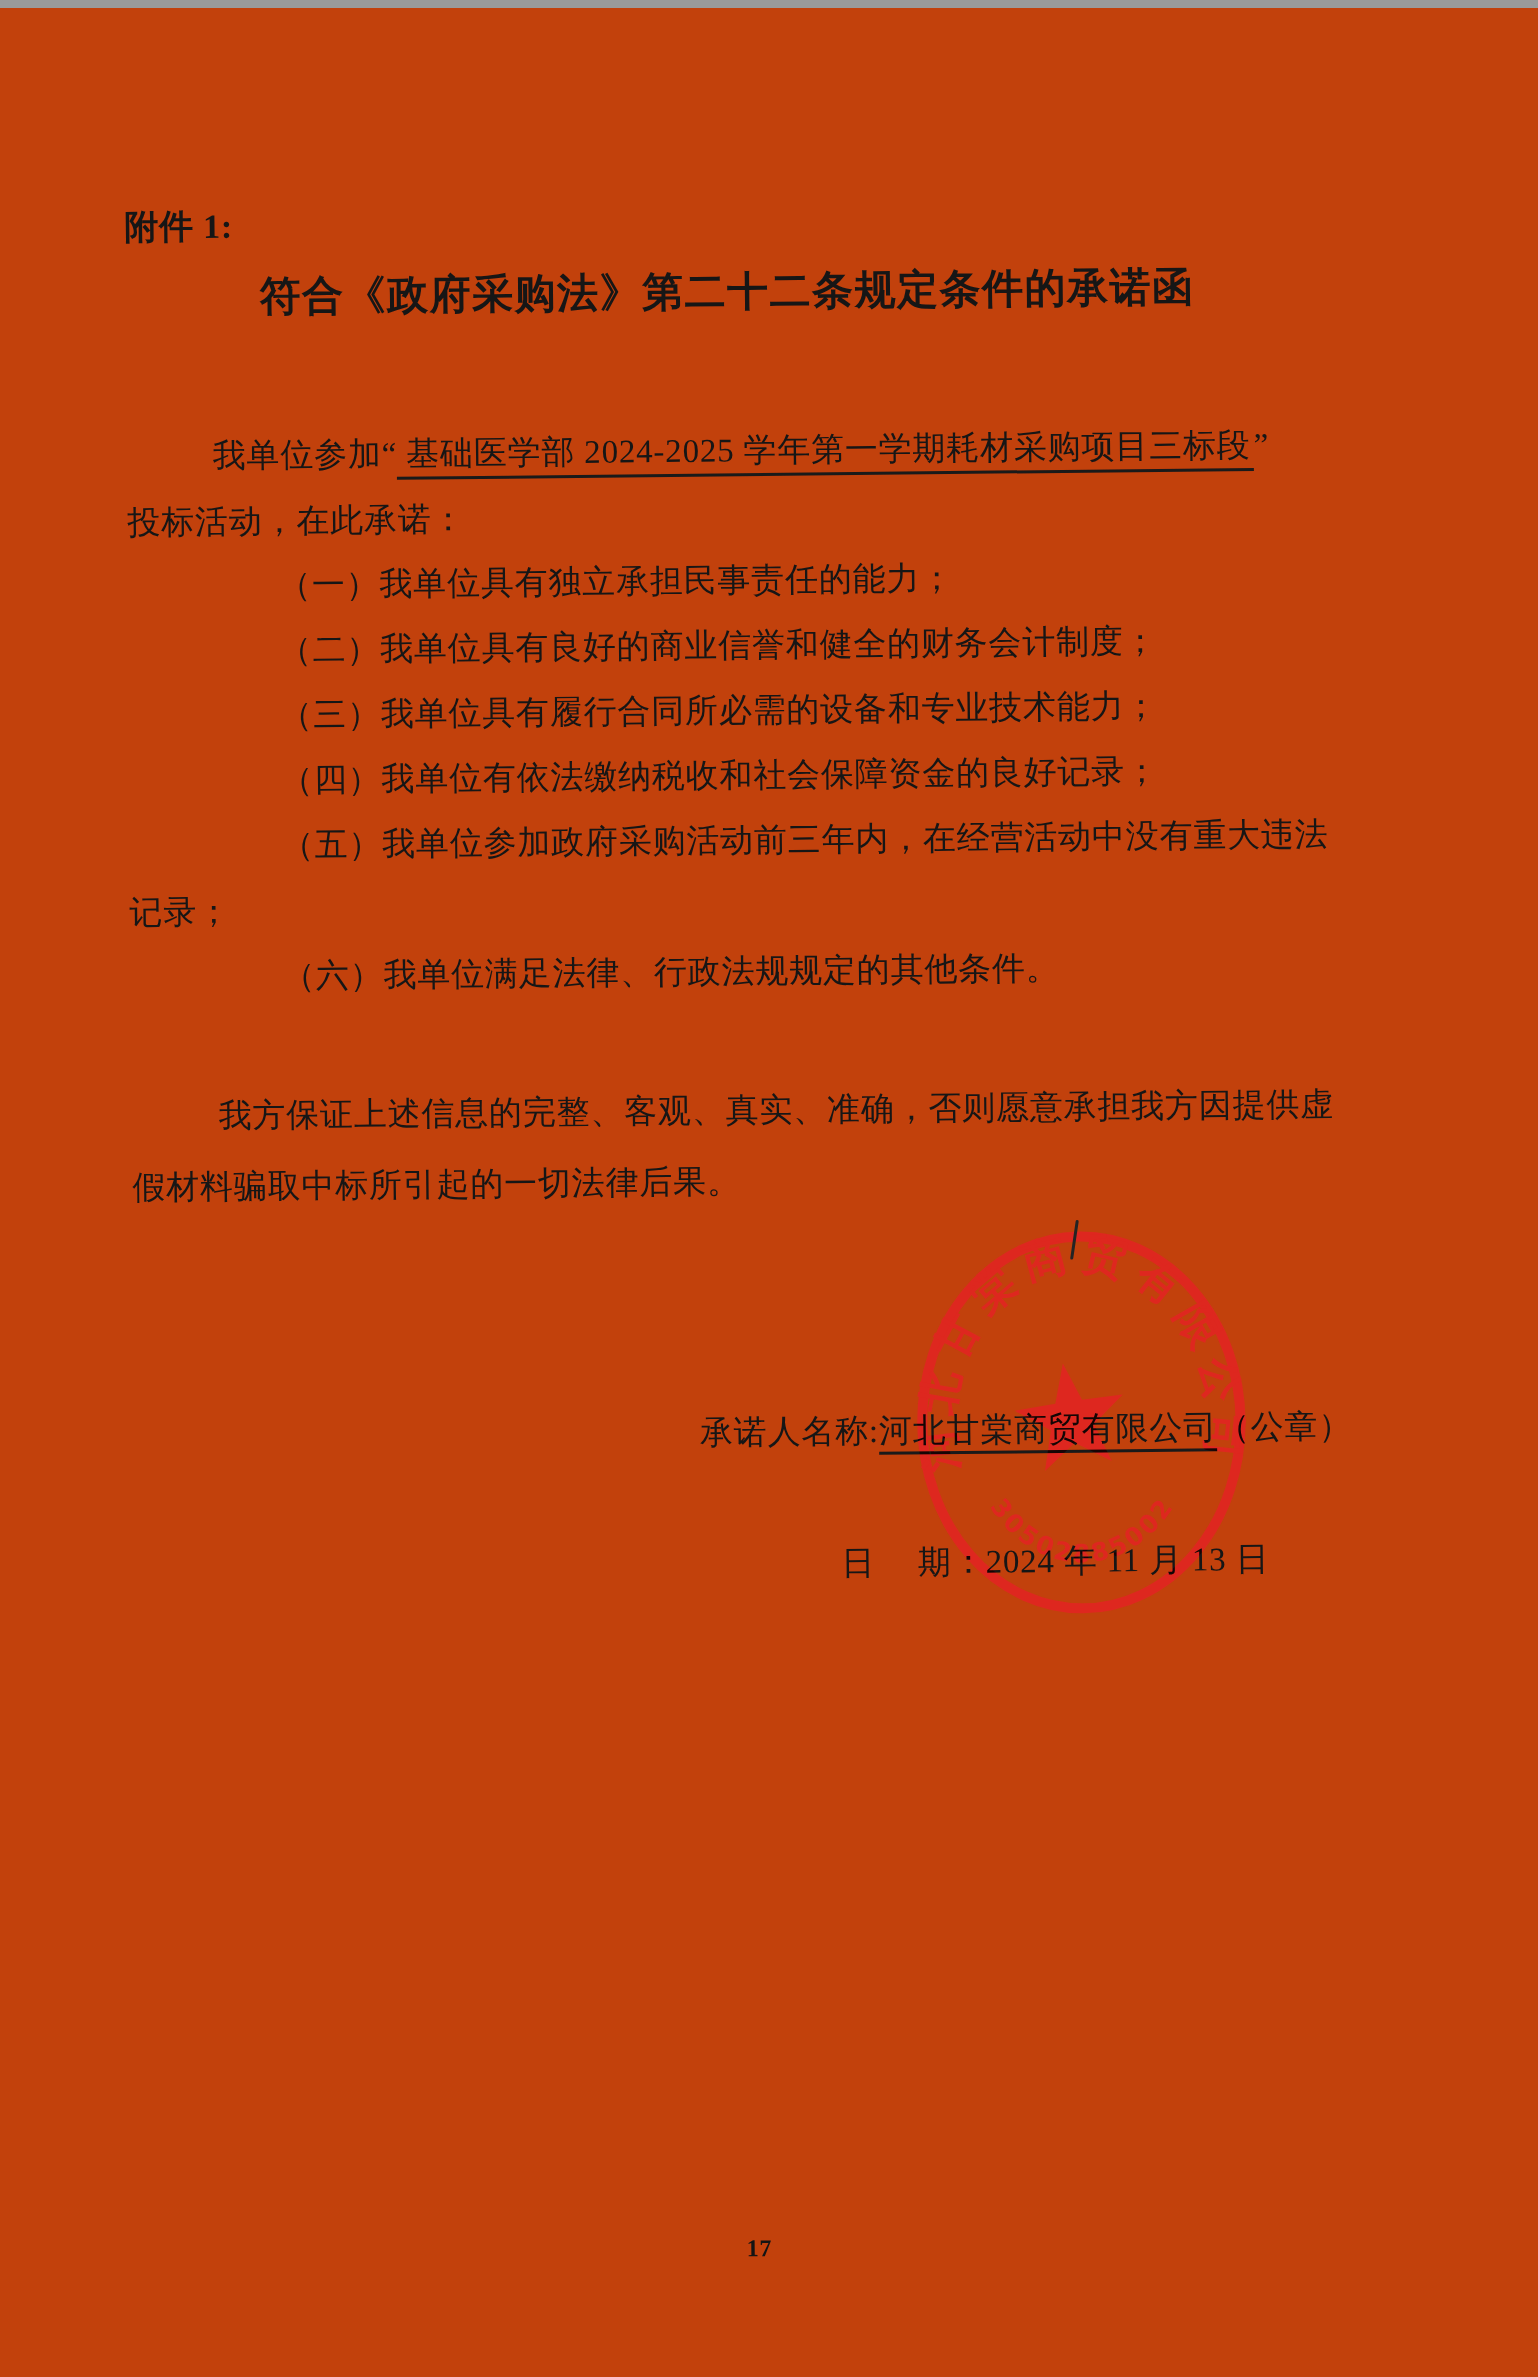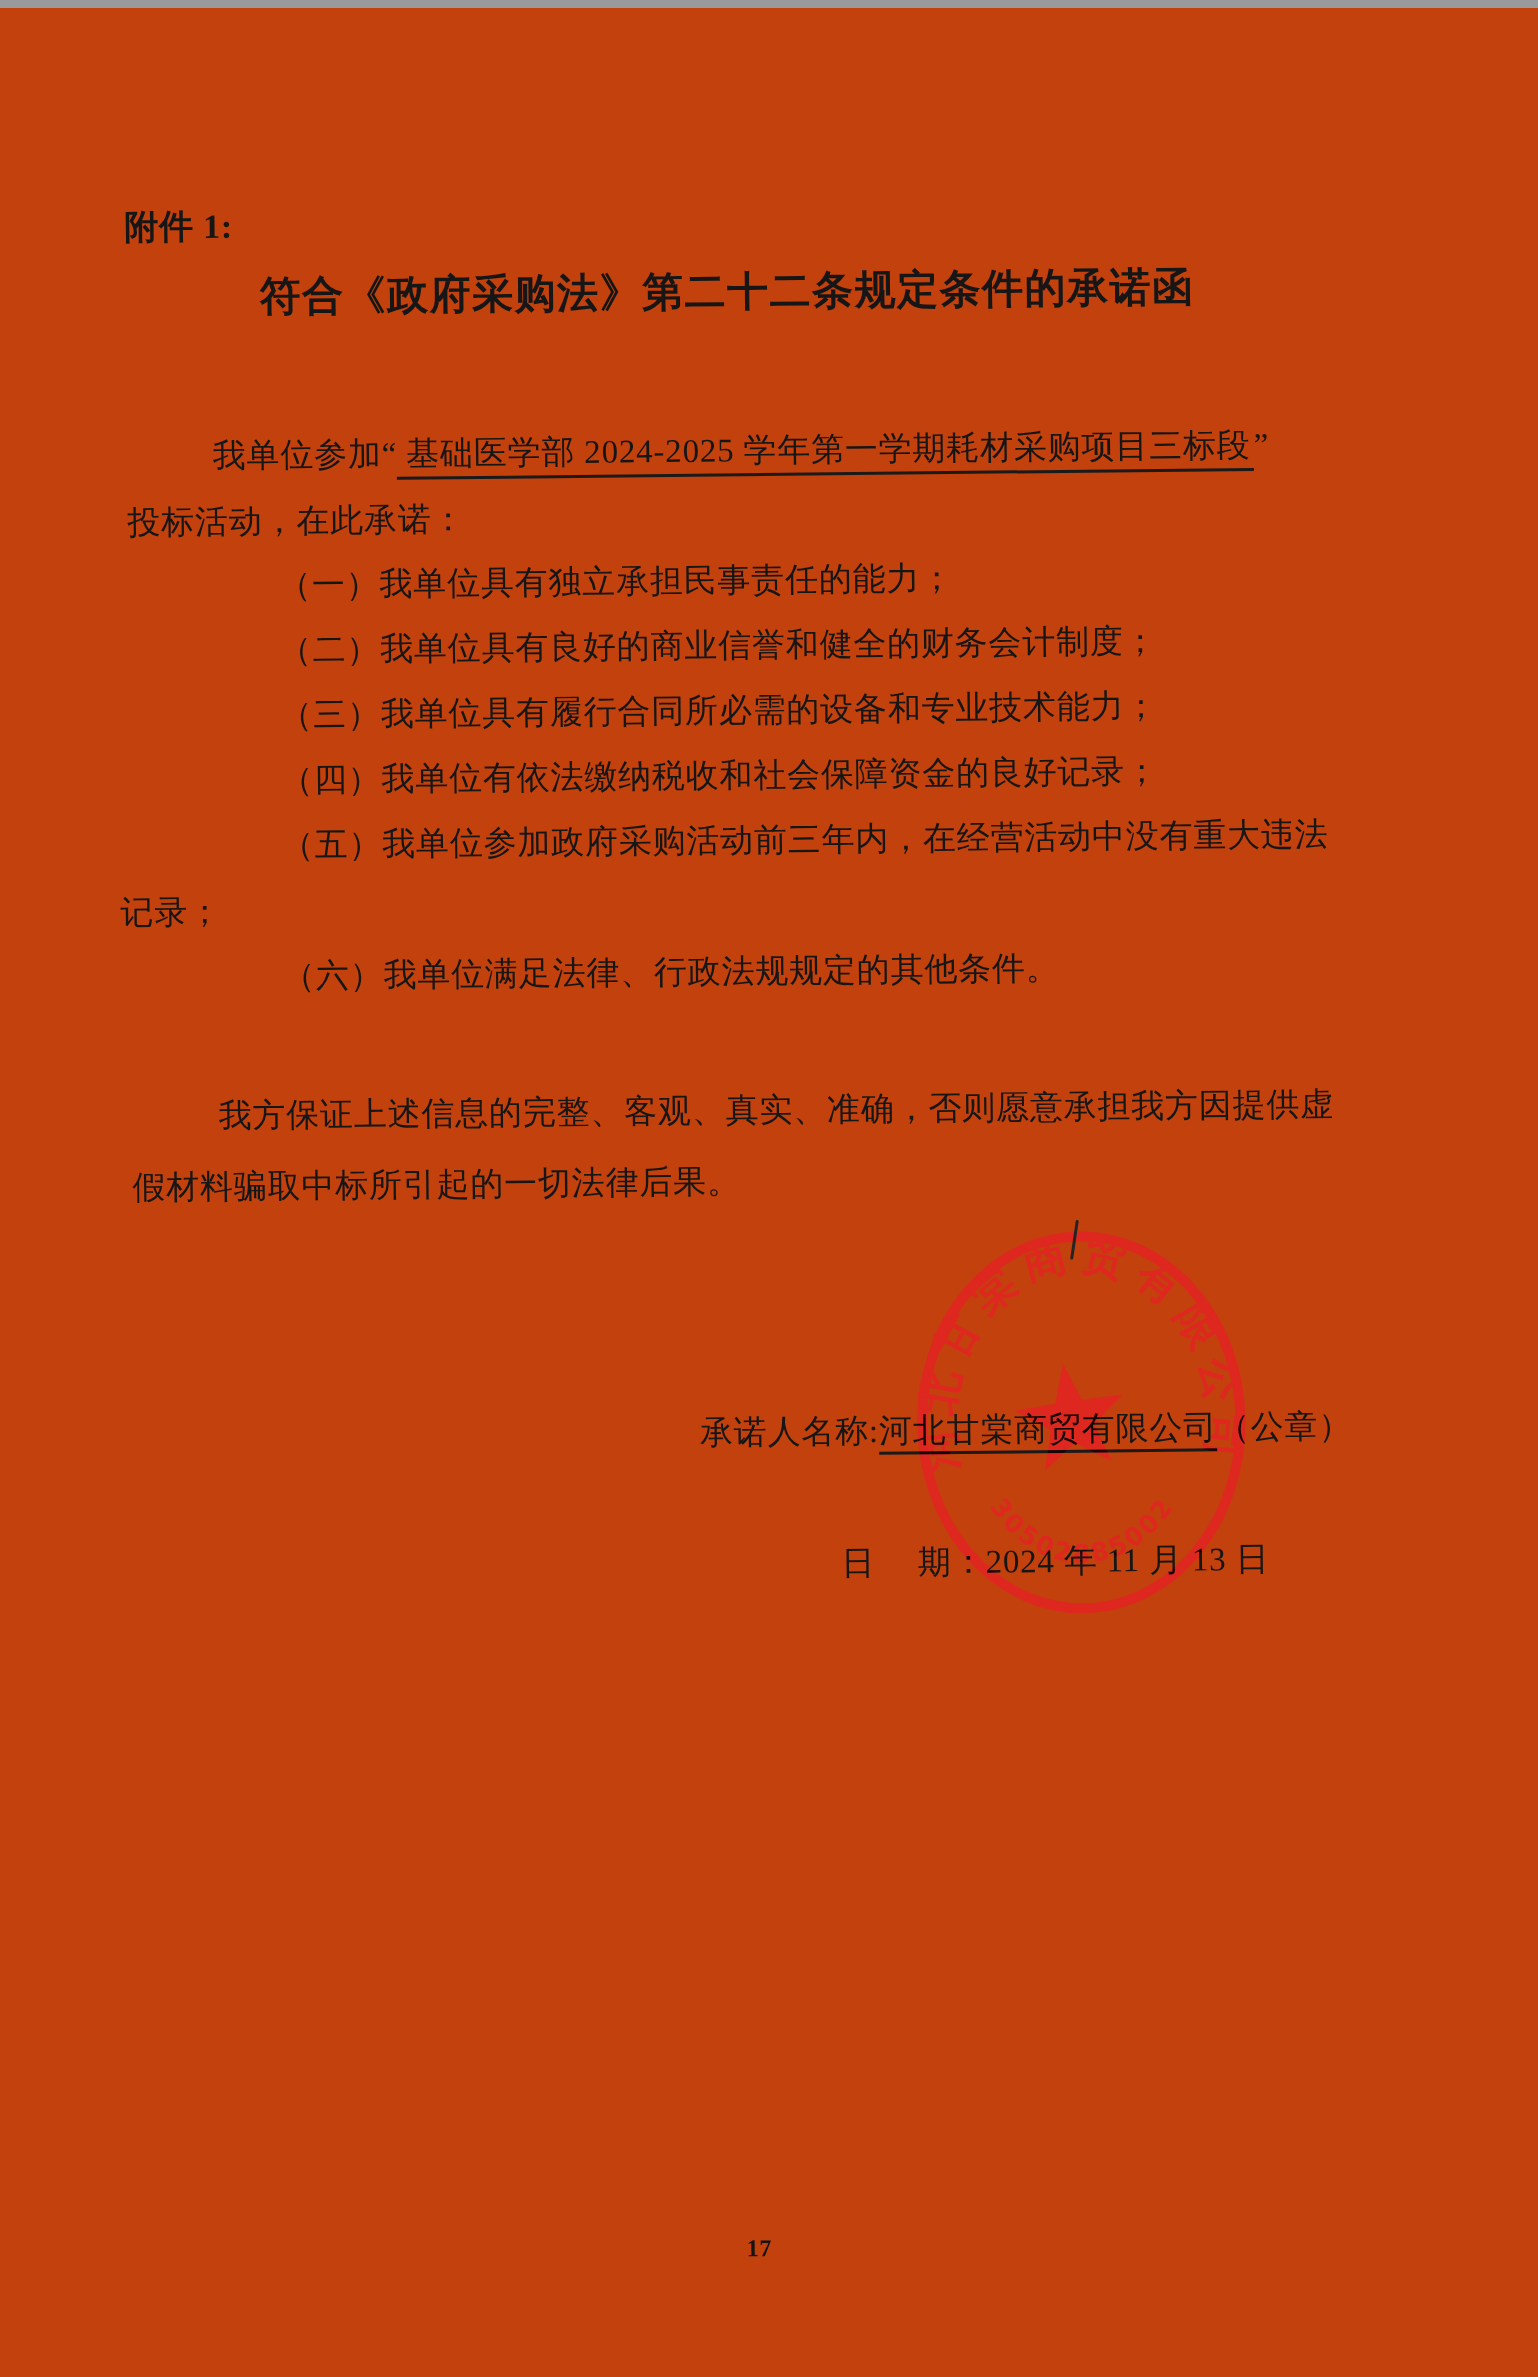--- a/index.html
+++ b/index.html
@@ -13,21 +13,21 @@
   .attachment{left:132px;top:193px;font-weight:bold;font-size:34px;}
   .doc-title{left:-35px;top:259px;width:1538px;text-align:center;font-weight:bold;font-size:41px;letter-spacing:1.5px;}
   .intro1{left:218px;top:423px;}
   .intro2{left:132px;top:489px;}
   .u{border-bottom:3.1px solid #1a1a1a;padding-bottom:4.6px;padding-right:3.1px;}
   .c0{left:282px;top:553px;}
   .c1{left:282px;top:618px;}
   .c2{left:282px;top:683px;}
   .c3{left:282px;top:748px;}
   .c4{left:282px;top:813px;}
-  .c5{left:121px;top:879px;}
+  .c5{left:130px;top:879px;}
   .c6{left:282px;top:944px;}
   .g1{left:217px;top:1083px;}
   .g2{left:130px;top:1154px;}
   .name-line{left:695px;top:1405px;}
   .u2{border-bottom:3.1px solid #1a1a1a;padding-bottom:3.1px;}
   .date-line{left:835px;top:1537px;}
   .page-number{position:absolute;left:0;top:2227px;width:1538px;text-align:center;
     font-size:24px;font-weight:bold;transform:translateX(-23px);letter-spacing:0.8px;}
   .seal{position:absolute;left:908px;top:1224px;width:337px;height:388px;
     mix-blend-mode:multiply;opacity:.95;}

